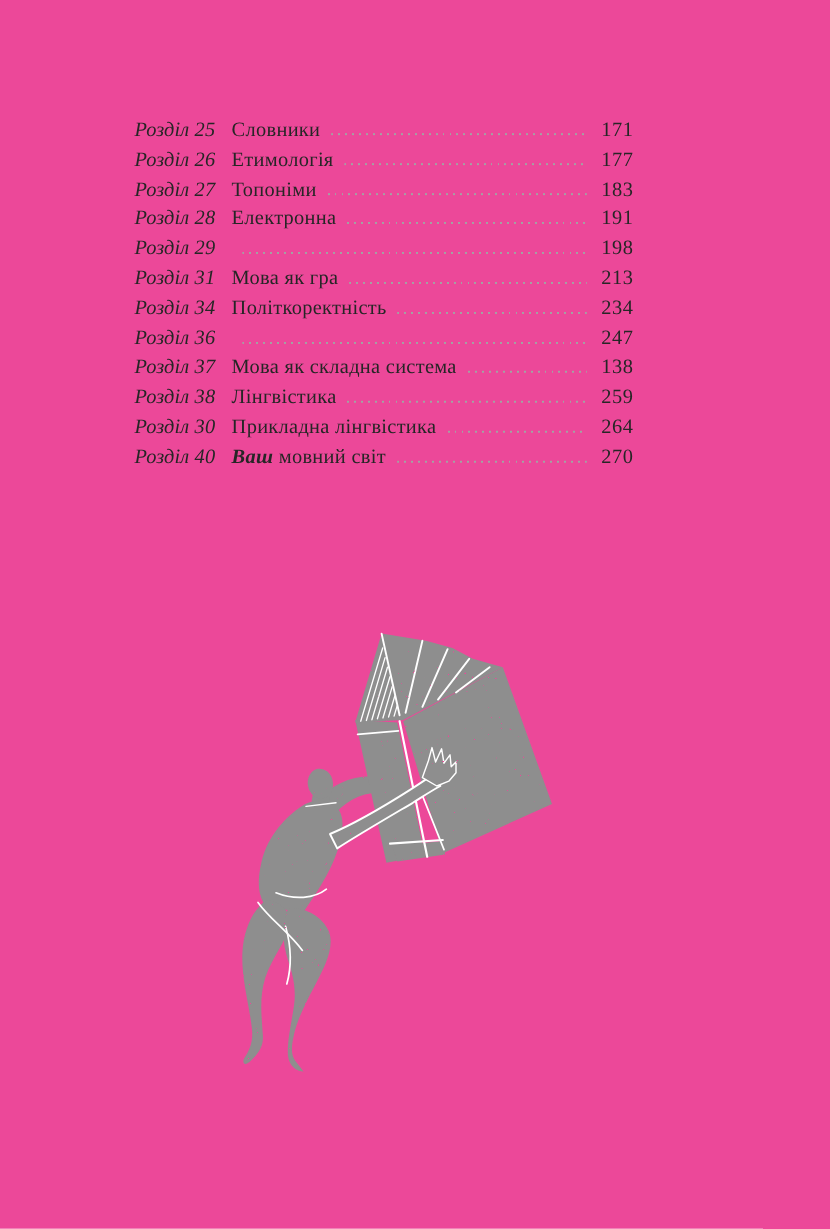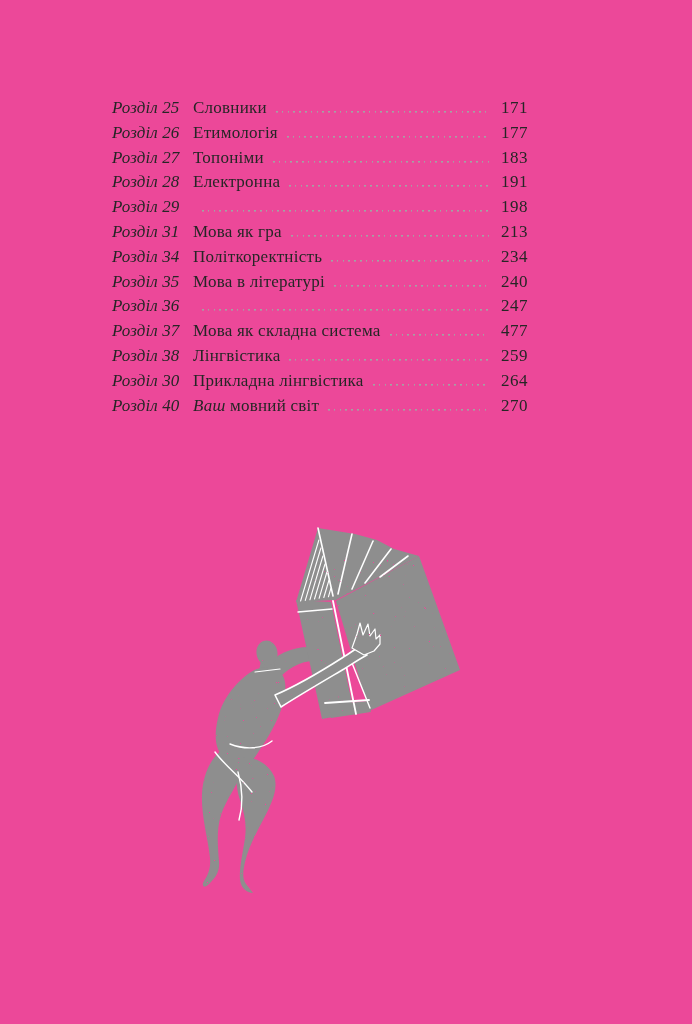--- a/index.html
+++ b/index.html
@@ -11,21 +11,21 @@
   .page{position:relative;width:692px;height:1024px;overflow:hidden;background:#ec4899;}
 
   
   .toc{position:absolute;left:112px;top:96px;width:433px;}
   .row{
     display:flex;align-items:baseline;
     height:24.8px;font-size:17px;line-height:24.8px;white-space:nowrap;
   }
   .lbl{flex:0 0 81px;font-style:italic;letter-spacing:.1px;}
   .ttl{letter-spacing:.25px;}
-  .ttl em{font-style:italic;}
+  .ttl em{font-style:italic;font-weight:bold;}
   .leader{
     flex:1 1 auto;align-self:stretch;margin:0 12px 0 9px;
     background-image:repeating-linear-gradient(to right,#a3a3a3 0 1.6px,transparent 1.6px 5.8px);
     background-size:100% 1.6px;background-repeat:no-repeat;background-position:0 15px;
   }
   .num{flex:0 0 44px;text-align:left;letter-spacing:.5px;}
 
   
   .illus{position:absolute;left:170px;top:515px;width:320px;height:415px;}
 </style>
@@ -71,35 +71,29 @@
       <span class="leader"></span>
       <span class="num">213</span>
     </div>
     <div class="row">
       <span class="lbl">Розділ 34</span>
       <span class="ttl">Політкоректність</span>
       <span class="leader"></span>
       <span class="num">234</span>
     </div>
     <div class="row">
-      <span class="lbl">Розділ 35</span>
-      <span class="ttl">Мова в літературі</span>
-      <span class="leader"></span>
-      <span class="num">240</span>
-    </div>
-    <div class="row">
       <span class="lbl">Розділ 36</span>
       <span class="leader"></span>
       <span class="num">247</span>
     </div>
     <div class="row">
       <span class="lbl">Розділ 37</span>
       <span class="ttl">Мова як складна система</span>
       <span class="leader"></span>
-      <span class="num">477</span>
+      <span class="num">138</span>
     </div>
     <div class="row">
       <span class="lbl">Розділ 38</span>
       <span class="ttl">Лінгвістика</span>
       <span class="leader"></span>
       <span class="num">259</span>
     </div>
     <div class="row">
       <span class="lbl">Розділ 30</span>
       <span class="ttl">Прикладна лінгвістика</span>

